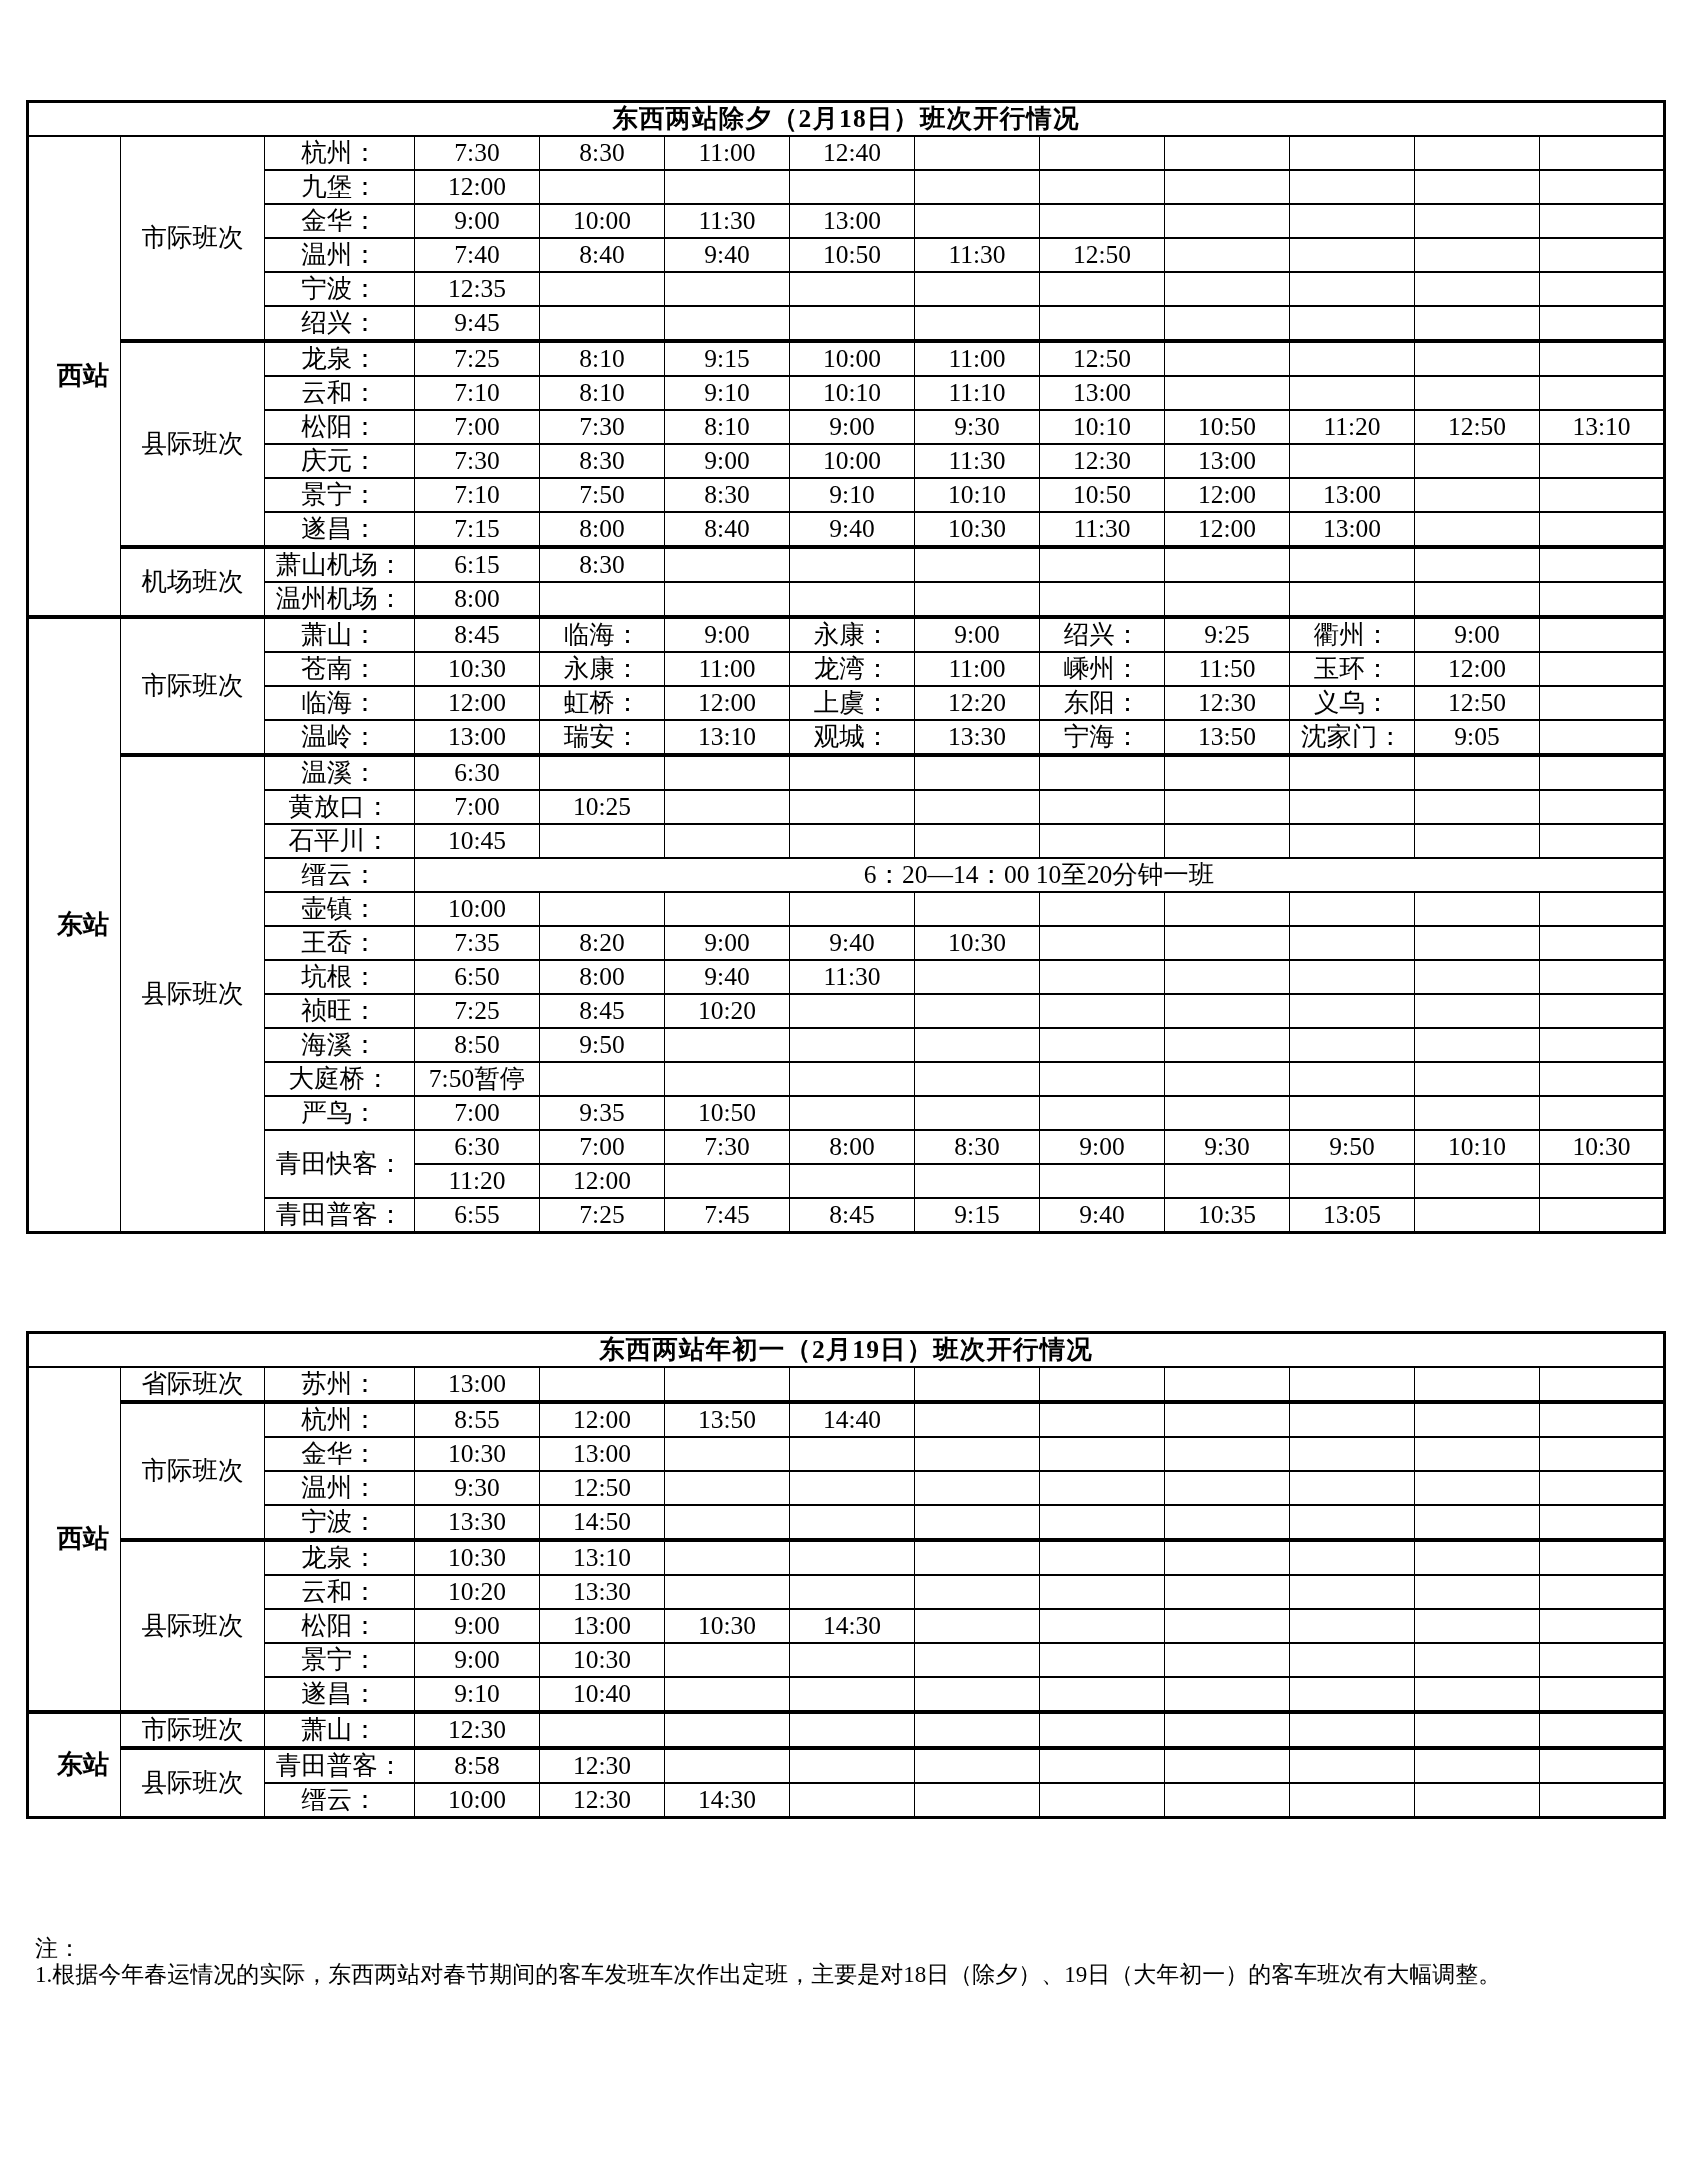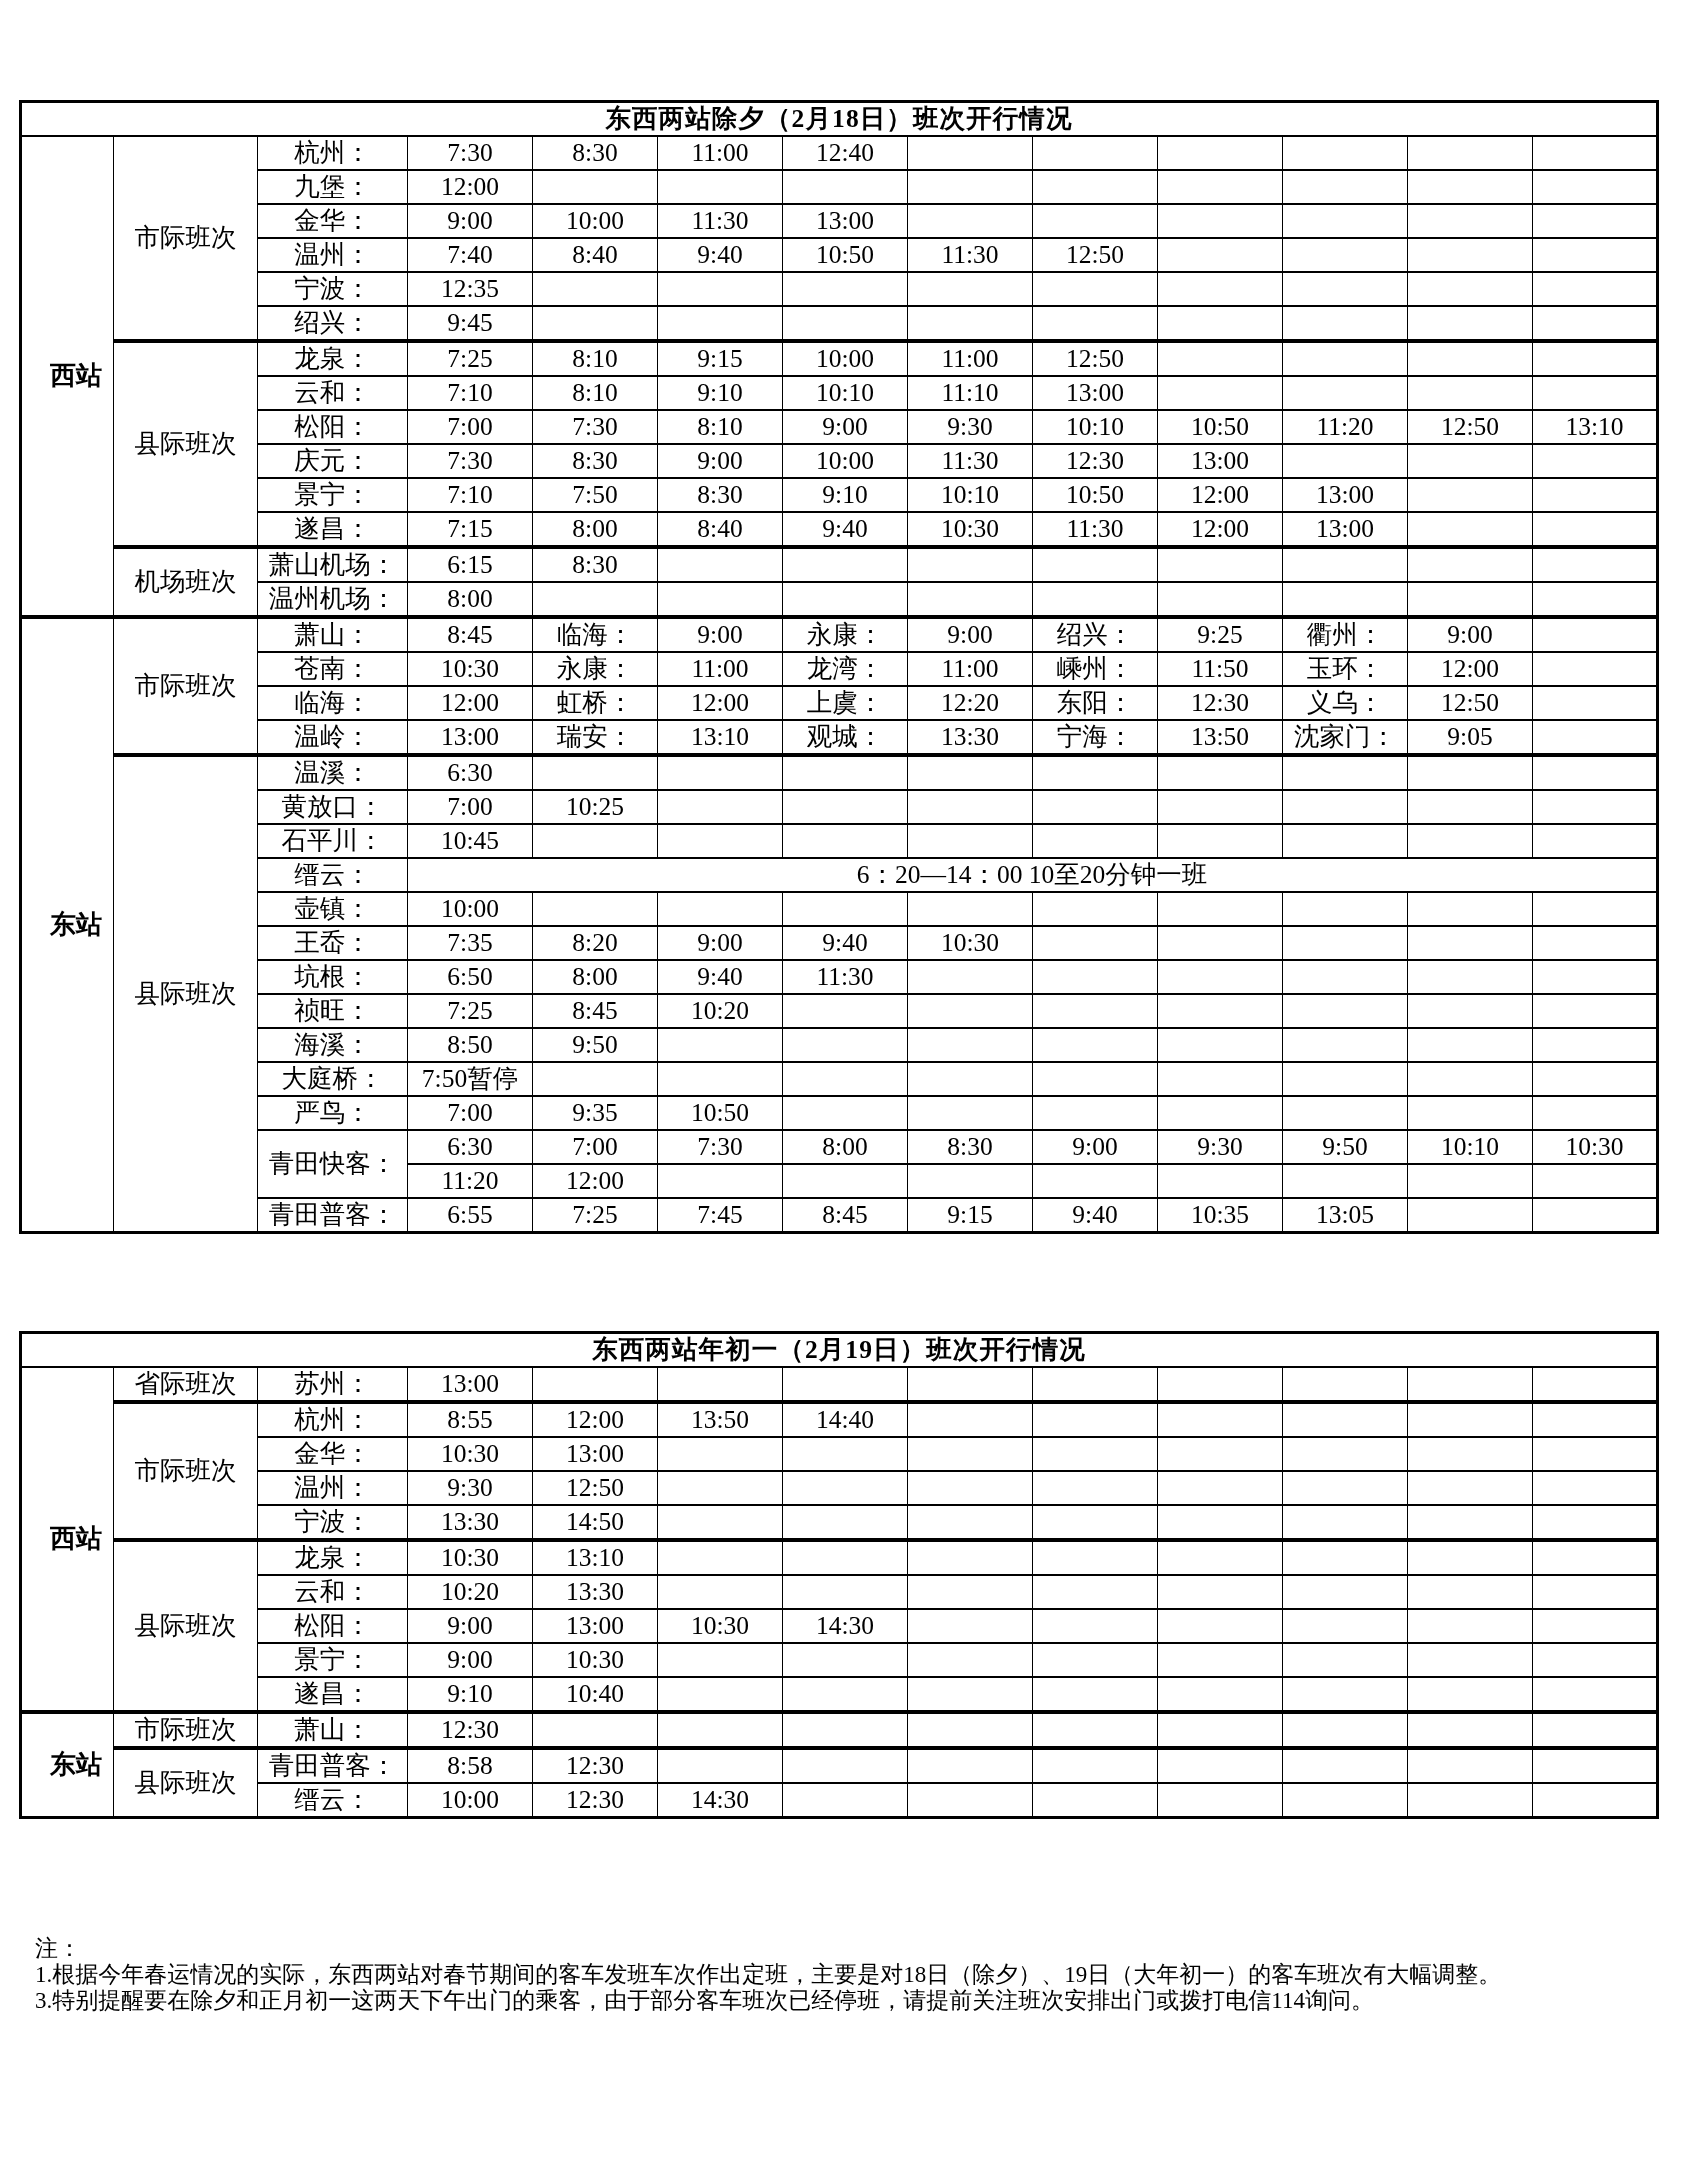--- a/index.html
+++ b/index.html
@@ -4,21 +4,21 @@
 <style>
   html,body{margin:0;padding:0;background:#ffffff;}
   .sheet{
     position:relative;
     width:1703px;
     height:2172px;
     background:#ffffff;
     font-family:"Liberation Serif","DejaVu Serif",serif;
     color:#000;
   }
-  .table-host{position:absolute;left:19px;border-radius:31px;}
+  .table-host{position:absolute;left:26px;border-radius:31px;}
   #table-host-0{top:100px;}
   #table-host-1{top:1331px;}
   table.timetable{
     border-collapse:collapse;
     table-layout:fixed;
     border:3.3px solid #000;
   }
   table.timetable td{
     border:1.7px solid #000;
     border-top-width:2.2px;
@@ -707,16 +707,15 @@
             <td class="time-cell empty"></td>
             <td class="time-cell empty"></td>
             <td class="time-cell empty"></td>
           </tr>
         </tbody>
       </table>
     </div>
   <div class="notes">
     <div>注：</div>
     <div>1.根据今年春运情况的实际，东西两站对春节期间的客车发班车次作出定班，主要是对18日（除夕）、19日（大年初一）的客车班次有大幅调整。</div>
-    <div>3.特别提醒要在除夕和正月初一这两天下午出门的乘客，由于部分客车班次已经停班，请提前关注班次安排出门或拨打电信114询问。</div>
   </div>
 </div>
 
 
 </body></html>

